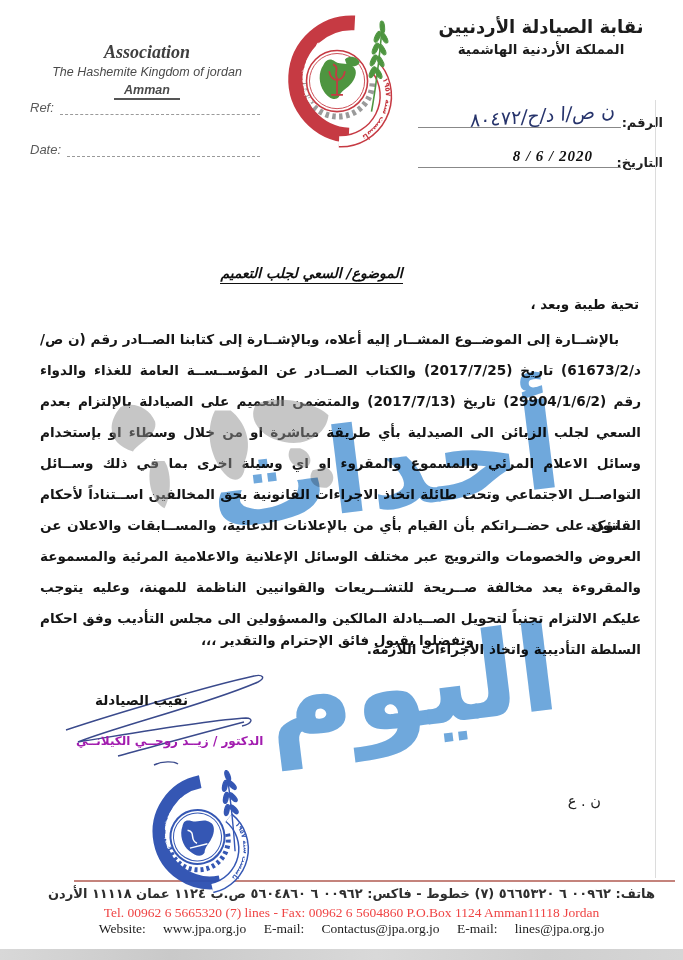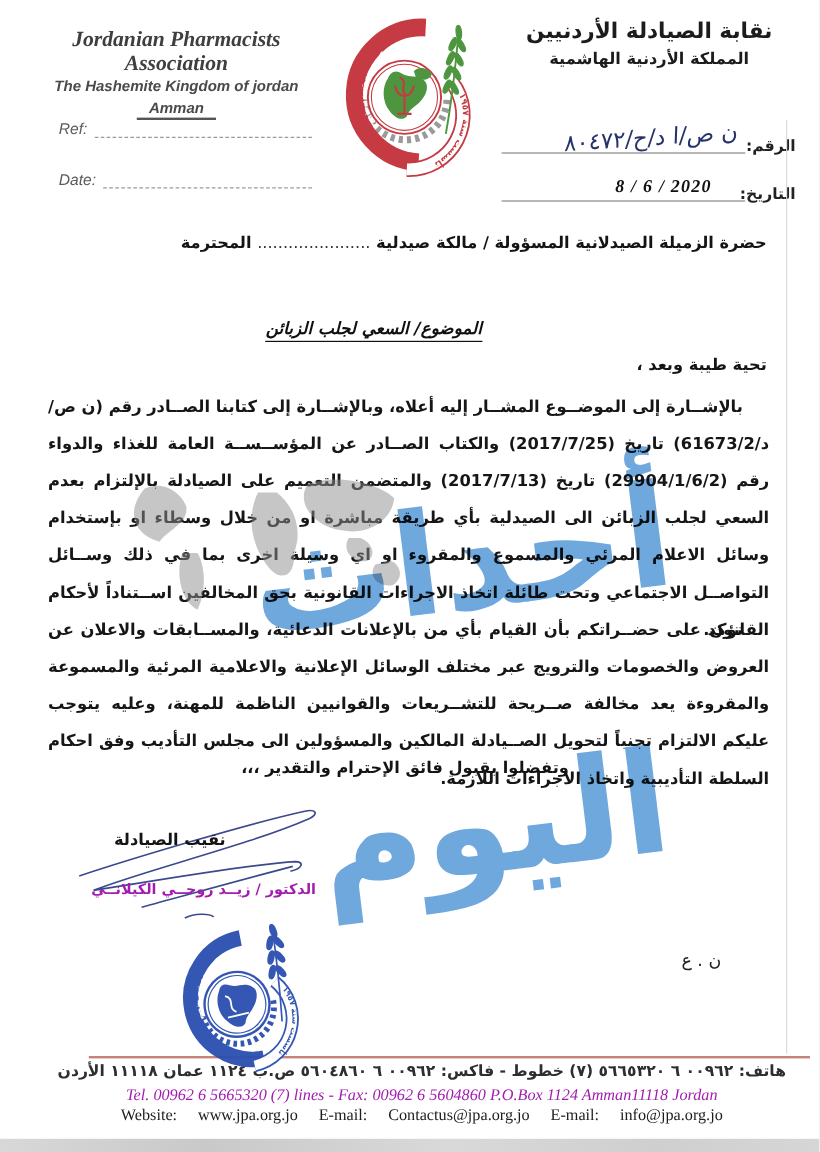--- a/index.html
+++ b/index.html
@@ -2,27 +2,27 @@
 <html><head>
 <meta charset="utf-8">
 <style>
   html,body{margin:0;padding:0;background:#e9e9e9;}
   .page{position:relative;width:683px;height:960px;background:#ffffff;margin:0 auto;overflow:hidden;
         font-family:"DejaVu Sans",sans-serif;}
   
   .hdr-en{position:absolute;left:28px;top:22px;width:238px;text-align:center;color:#3c3c3c;}
   .hdr-en .org{font-family:"Liberation Serif","DejaVu Serif",serif;font-weight:bold;font-style:italic;
                font-size:18px;line-height:20px;color:#3f3f3f;}
-  .hdr-en .kingdom{font-family:"Liberation Sans",sans-serif;font-weight:bold;font-style:italic;
+  .hdr-en .kingdom{font-family:"Liberation Sans",sans-serif;font-weight:normal;font-style:italic;
                    font-size:12.5px;margin-top:3px;color:#4a4a4a;}
   .hdr-en .city{font-family:"Liberation Sans",sans-serif;font-weight:bold;font-style:italic;
                 font-size:12.5px;color:#4a4a4a;display:inline-block;border-bottom:2px solid #555;padding:0 10px 1px;}
   .ref-row{position:absolute;left:30px;font-family:"Liberation Sans",sans-serif;font-style:italic;
            font-size:13px;color:#5a5a5a;display:flex;align-items:flex-end;width:230px;}
-  .ref-row .lbl{margin-right:6px;margin-left:19px;}
+  .ref-row .lbl{margin-right:6px;}
   .ref-row .line{flex:1;border-bottom:1.5px dashed #9a9a9a;height:14px;}
   .hdr-ar{position:absolute;right:18px;top:16px;width:248px;direction:rtl;text-align:center;color:#1c1c1c;}
   .hdr-ar .org1{font-size:18px;font-weight:bold;}
   .hdr-ar .org2{font-size:13.5px;font-weight:bold;margin-top:4px;}
   .hdr-ar .city{font-size:13.5px;font-weight:bold;display:inline-block;border-bottom:2px solid #333;
                 padding:0 6px 1px;margin-top:5px;}
   .num-row{position:absolute;right:20px;width:245px;direction:rtl;font-size:13px;font-weight:bold;color:#222;}
   .num-row .lbl{position:absolute;right:0;bottom:-2px;}
   .num-row .line{position:absolute;right:42px;left:0;bottom:0;border-bottom:1px solid #888;}
   .num-row .hand{position:absolute;right:48px;bottom:2px;color:#26336b;font-size:19px;font-weight:normal;
@@ -54,35 +54,35 @@
   .wm-blue{position:absolute;left:128px;top:356px;width:540px;z-index:3;pointer-events:none;
            direction:rtl;text-align:center;font-size:118px;font-weight:bold;color:#4b92d4;opacity:.8;
            transform:rotate(-7deg);mix-blend-mode:multiply;line-height:220px;letter-spacing:-4px;}
   
   .stamp{position:absolute;left:130px;top:770px;z-index:4;opacity:.95;}
   
   .foot-line{position:absolute;left:74px;right:8px;top:880px;height:2px;background:#c4837c;}
   .foot-ar{position:absolute;left:30px;right:10px;top:886px;text-align:center;direction:rtl;
            font-size:13px;font-weight:bold;color:#2e2e2e;}
   .foot-en1{position:absolute;left:30px;right:10px;top:905px;text-align:center;
-            font-family:"Liberation Serif","DejaVu Serif",serif;font-size:13.5px;color:#a21caf;font-style:italic;}
+            font-family:"Liberation Serif","DejaVu Serif",serif;font-size:13.5px;color:#ef4444;}
   .foot-en2{position:absolute;left:30px;right:10px;top:921px;text-align:center;
             font-family:"Liberation Serif","DejaVu Serif",serif;font-size:13.5px;color:#1c1c1c;word-spacing:14px;}
   .edge-line{position:absolute;left:655px;top:100px;height:778px;width:1px;background:#dcdcdc;}
   .bottom-strip{position:absolute;left:0;right:0;bottom:0;height:11px;
                 background:linear-gradient(90deg,#d8d8d8,#c9c9c9 25%,#d9d9d9 55%,#cfcfcf 80%,#d6d6d6);}
 </style>
 </head>
 <body>
 
 <div class="page">
 
   <div class="hdr-en">
     <div class="org">
-      <span>Jordanian Pharmacists</span><br>
+      <br>
       <span>Association</span>
     </div>
     <div class="kingdom">The Hashemite Kingdom of jordan</div>
     <div><span class="city">Amman</span></div>
   </div>
 
   <div class="ref-row" style="top:100px;">
     <span class="lbl">Ref:</span>
     <span class="line"></span>
   </div>
@@ -145,29 +145,24 @@
     <span class="line"></span>
     <span class="hand">ن ص/ا د/ح/٨٠٤٧٢</span>
   </div>
   <div class="num-row" style="top:136px;height:32px;">
     <span class="lbl">التاريخ:</span>
     <span class="line"></span>
     <span class="dateval">2020 / 6 / 8</span>
   </div>
 
   <div class="addr">
-    <div>
-      <span>حضرة الزميلة الصيدلانية المسؤولة / مالكة صيدلية</span>
-      <span class="dots">......................</span>
-      <span>المحترمة</span>
-    </div>
   </div>
 
   <div class="subject">
-    <span>الموضوع/ السعي لجلب الزبائن</span>
+    <span>الموضوع/ السعي لجلب التعميم</span>
   </div>
 
   <div class="greeting">تحية طيبة وبعد ،</div>
 
   <div class="para p1">بالإشــارة إلى الموضــوع المشــار إليه أعلاه، وبالإشــارة إلى كتابنا الصــادر رقم (ن ص/د/61673/2) تاريخ (2017/7/25) والكتاب الصــادر عن المؤســســة العامة للغذاء والدواء رقم (29904/1/6/2) تاريخ (2017/7/13) والمتضمن التعميم على الصيادلة بالإلتزام بعدم السعي لجلب الزبائن الى الصيدلية بأي طريقة مباشرة او من خلال وسطاء او بإستخدام وسائل الاعلام المرئي والمسموع والمقروء او اي وسيلة اخرى بما في ذلك وســائل التواصــل الاجتماعي وتحت طائلة اتخاذ الاجراءات القانونية بحق المخالفين اســتناداً لأحكام القانون.</div>
   <div class="para p2">نؤكد على حضــراتكم بأن القيام بأي من بالإعلانات الدعائية، والمســابقات والاعلان عن العروض والخصومات والترويج عبر مختلف الوسائل الإعلانية والاعلامية المرئية والمسموعة والمقروءة يعد مخالفة صــريحة للتشــريعات والقوانيين الناظمة للمهنة، وعليه يتوجب عليكم الالتزام تجنباً لتحويل الصــيادلة المالكين والمسؤولين الى مجلس التأديب وفق احكام السلطة التأديبية واتخاذ الاجراءات اللازمة.</div>
 
   <div class="closing">وتفضلوا بقبول فائق الإحترام والتقدير ،،،</div>
 
   <div class="sig-squiggle">
@@ -232,18 +227,18 @@
       </g>
     </svg>
   </div>
 
   <div class="foot-line"></div>
   <div class="foot-ar">هاتف: ٠٠٩٦٢ ٦ ٥٦٦٥٣٢٠ (٧) خطوط - فاكس: ٠٠٩٦٢ ٦ ٥٦٠٤٨٦٠ ص.ب ١١٢٤ عمان ١١١١٨ الأردن</div>
   <div class="foot-en1">Tel. 00962 6 5665320 (7) lines - Fax: 00962 6 5604860  P.O.Box 1124 Amman11118 Jordan</div>
   <div class="foot-en2">
     <span>Website: www.jpa.org.jo</span>
     <span>E-mail: Contactus@jpa.org.jo</span>
-    <span>E-mail: info@jpa.org.jo</span>
+    <span>E-mail: lines@jpa.org.jo</span>
   </div>
 
   <div class="edge-line"></div>
   <div class="bottom-strip"></div>
 </div>
 
 </body></html>

